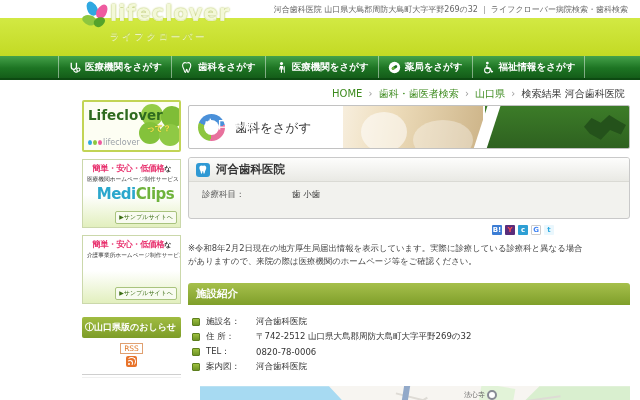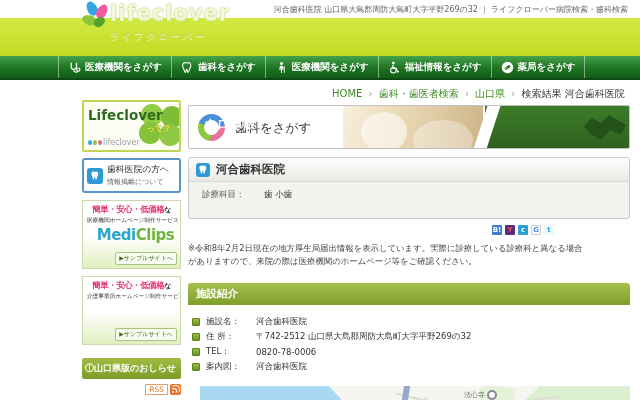--- a/index.html
+++ b/index.html
@@ -68,21 +68,21 @@
   .clip-catch{font-size:8.5px;font-weight:bold;color:#e8306d;letter-spacing:-0.5px;white-space:nowrap;}
   .clip-catch .na{font-size:7px;color:#333;}
   .clip-sub{font-size:6.2px;color:#333;white-space:nowrap;transform:scale(.92);margin-top:0;}
   .clip-logo{font-size:15px;font-weight:bold;margin-top:1px;letter-spacing:-0.5px;}
   .cl-a{color:#2ba7cc;margin-left:8px;} .cl-b{color:#6fb33c;}
   .cl-c{color:#8cc63f;} .cl-d{color:#2ba7cc;}
   .clip-btn{position:absolute;right:3px;bottom:3px;font-size:6px;color:#3c6e14;background:#f8fbf0;
             border:1px solid #a9c37e;border-radius:2px;padding:1px 3px;cursor:pointer;white-space:nowrap;}
   .news-bar{margin-top:13px;background:linear-gradient(#a0bc41,#7d9c28);color:#fff;font-size:9px;font-weight:bold;
             padding:4px 3px;border-radius:2px;white-space:nowrap;cursor:pointer;}
-  .rss-row{margin-top:5px;display:flex;justify-content:flex-end;align-items:center;gap:2px;}
+  .rss-row{margin-top:5px;display:flex;justify-content:flex-end;align-items:center;gap:2px;flex-direction:column;}
   .rss-label{font-size:7.5px;color:#e07a2a;border:1px solid #e0a070;padding:0 3px;background:#fff;cursor:pointer;}
   .rss-icon{width:11px;height:11px;background:#e8732a;border-radius:2px;position:relative;cursor:pointer;flex:none;}
   .rss-icon u{position:absolute;left:2px;bottom:2px;width:2px;height:2px;background:#fff;border-radius:50%;}
   .rss-icon s{position:absolute;left:1px;bottom:1px;border:1.5px solid #fff;border-left-color:transparent;
               border-bottom-color:transparent;border-radius:50%;}
   .rss-a1{width:4px;height:4px;transform:rotate(0deg);}
   .rss-a2{width:7px;height:7px;}
   .sidebar-divider{margin-top:7px;border-top:1px solid #cfcfcf;border-bottom:1px solid #f0f0f0;height:2px;}
   
   .main{position:absolute;left:188px;top:105px;width:442px;}
@@ -101,21 +101,21 @@
   .slash{position:absolute;right:136px;top:-6px;width:13px;height:58px;background:#fff;transform:skewX(-18deg);z-index:2;}
   .edition{position:absolute;right:0;top:0;width:144px;height:100%;background:linear-gradient(#3c7c28,#2e6120);z-index:1;}
   .edition-label{position:absolute;left:16px;top:11px;font-size:11px;font-weight:bold;color:#fff;letter-spacing:2px;z-index:3;}
   .edition-sil{position:absolute;right:3px;top:9px;width:42px;height:26px;background:#24521b;z-index:2;
                clip-path:polygon(0 45%,18% 12%,40% 30%,60% 0,82% 22%,100% 38%,88% 75%,62% 58%,40% 95%,14% 72%);}
   .clinic-box{margin-top:8px;border:1px solid #c9c9c9;border-radius:3px;overflow:hidden;background:#f2f2ee;}
   .clinic-header{background:linear-gradient(#fdfdfc,#e9e9e4);border-bottom:1px solid #dadad4;padding:4px 7px;
                  display:flex;align-items:center;gap:6px;}
   .clinic-header .tooth-chip{width:14px;height:14px;}
   .clinic-name{font-size:11.5px;font-weight:bold;color:#333;}
-  .clinic-body{padding:7px 13px 17px;display:flex;font-size:8.5px;}
+  .clinic-body{padding:7px 13px 17px;display:flex;font-size:8.5px;gap:28px;}
   .dept-label{color:#555;width:62px;flex:none;}
   .dept-value{color:#333;}
   .bookmarks{margin-top:6px;display:flex;gap:3px;justify-content:flex-end;margin-right:76px;}
   .bm{width:10px;height:10px;border-radius:1px;font-size:7px;font-weight:bold;display:flex;align-items:center;
       justify-content:center;cursor:pointer;box-sizing:border-box;}
   .bm1{background:#3c7dd4;color:#fff;}
   .bm2{background:#5a2d7b;color:#ff4d4d;}
   .bm3{background:#2e9fd4;color:#fff;}
   .bm4{background:#fff;border:1px solid #ccc;color:#4285f4;}
   .bm5{background:#eaf7fd;color:#2caae1;}
@@ -194,35 +194,35 @@
   <div class="nav-tab">
     <svg class="nav-ic" viewBox="0 0 16 16">
       <circle cx="8" cy="3.2" r="1.9" fill="#fff"></circle>
       <path d="M6.2 6h3.6l1 4.5-1.6.3-.6-2.8v6.5H7.2V8l-.7 2.8-1.5-.3z" fill="#fff"></path>
       <path d="M11.5 6.5v8" stroke="#fff" stroke-width="1.1"></path>
     </svg>
     <span>医療機関をさがす</span>
   </div>
   <div class="nav-tab">
     <svg class="nav-ic" viewBox="0 0 16 16">
-      <circle cx="6.6" cy="2.6" r="1.7" fill="#fff"></circle>
-      <path d="M6 5v4h4l2 4.5 1.5-.7" fill="none" stroke="#fff" stroke-width="1.5"></path>
-      <circle cx="6.6" cy="11.4" r="3.4" fill="none" stroke="#fff" stroke-width="1.3"></circle>
-    </svg>
-    <span>福祉情報をさがす</span>
-  </div>
-  <div class="nav-tab">
-    <svg class="nav-ic" viewBox="0 0 16 16">
       <circle cx="8" cy="8" r="7" fill="#fff"></circle>
       <g transform="rotate(-35 8 8)">
         <rect x="4.2" y="6.3" width="7.6" height="3.4" rx="1.7" fill="#1d7423"></rect>
         <rect x="4.2" y="6.3" width="3.8" height="3.4" rx="1.7" fill="#6fb33c"></rect>
       </g>
     </svg>
     <span>薬局をさがす</span>
+  </div>
+  <div class="nav-tab">
+    <svg class="nav-ic" viewBox="0 0 16 16">
+      <circle cx="6.6" cy="2.6" r="1.7" fill="#fff"></circle>
+      <path d="M6 5v4h4l2 4.5 1.5-.7" fill="none" stroke="#fff" stroke-width="1.5"></path>
+      <circle cx="6.6" cy="11.4" r="3.4" fill="none" stroke="#fff" stroke-width="1.3"></circle>
+    </svg>
+    <span>福祉情報をさがす</span>
   </div>
 </div>
 
 <div class="breadcrumb">
   <span class="bc-link">HOME</span>
   <span class="bc-sep">›</span>
   <span class="bc-link">歯科・歯医者検索</span>
   <span class="bc-sep">›</span>
   <span class="bc-link">山口県</span>
   <span class="bc-sep">›</span>
@@ -243,31 +243,20 @@
     <span class="lc-small">
       <span class="mini-petals">
           <i class="mp1"></i>
           <i class="mp2"></i>
           <i class="mp3"></i>
         </span>
       <span>lifeclover</span>
     </span>
   </div>
 
-  <div class="dentist-box">
-    <span class="tooth-chip">
-      <svg viewBox="0 0 16 16">
-          <path d="M5 2C3 2 2 3.6 2 5.4 2 8 3.4 9 3.8 11c.3 1.6.6 3 1.5 3 .8 0 .8-1.8 1.2-3.2.2-.8.8-.8 1 0 .4 1.4.4 3.2 1.2 3.2.9 0 1.2-1.4 1.5-3C10.6 9 12 8 12 5.4 12 3.6 11 2 9 2c-1 0-1.4.5-2 .5S6 2 5 2z" fill="#fff"></path>
-        </svg>
-    </span>
-    <span>
-      <div class="db-l1">歯科医院の方へ</div>
-      <div class="db-l2">情報掲載について</div>
-    </span>
-  </div>
 
   <div class="clip-banner">
     <div class="clip-catch"><span>簡単・安心・低価格</span><span class="na">な</span></div>
     <div class="clip-sub">医療機関ホームページ制作サービス</div>
     <div class="clip-logo"><span class="cl-a">Medi</span><span class="cl-b">Clips</span></div>
     <span class="clip-btn">▶サンプルサイトへ</span>
   </div>
 
   <div class="clip-banner">
     <div class="clip-catch"><span>簡単・安心・低価格</span><span class="na">な</span></div>

